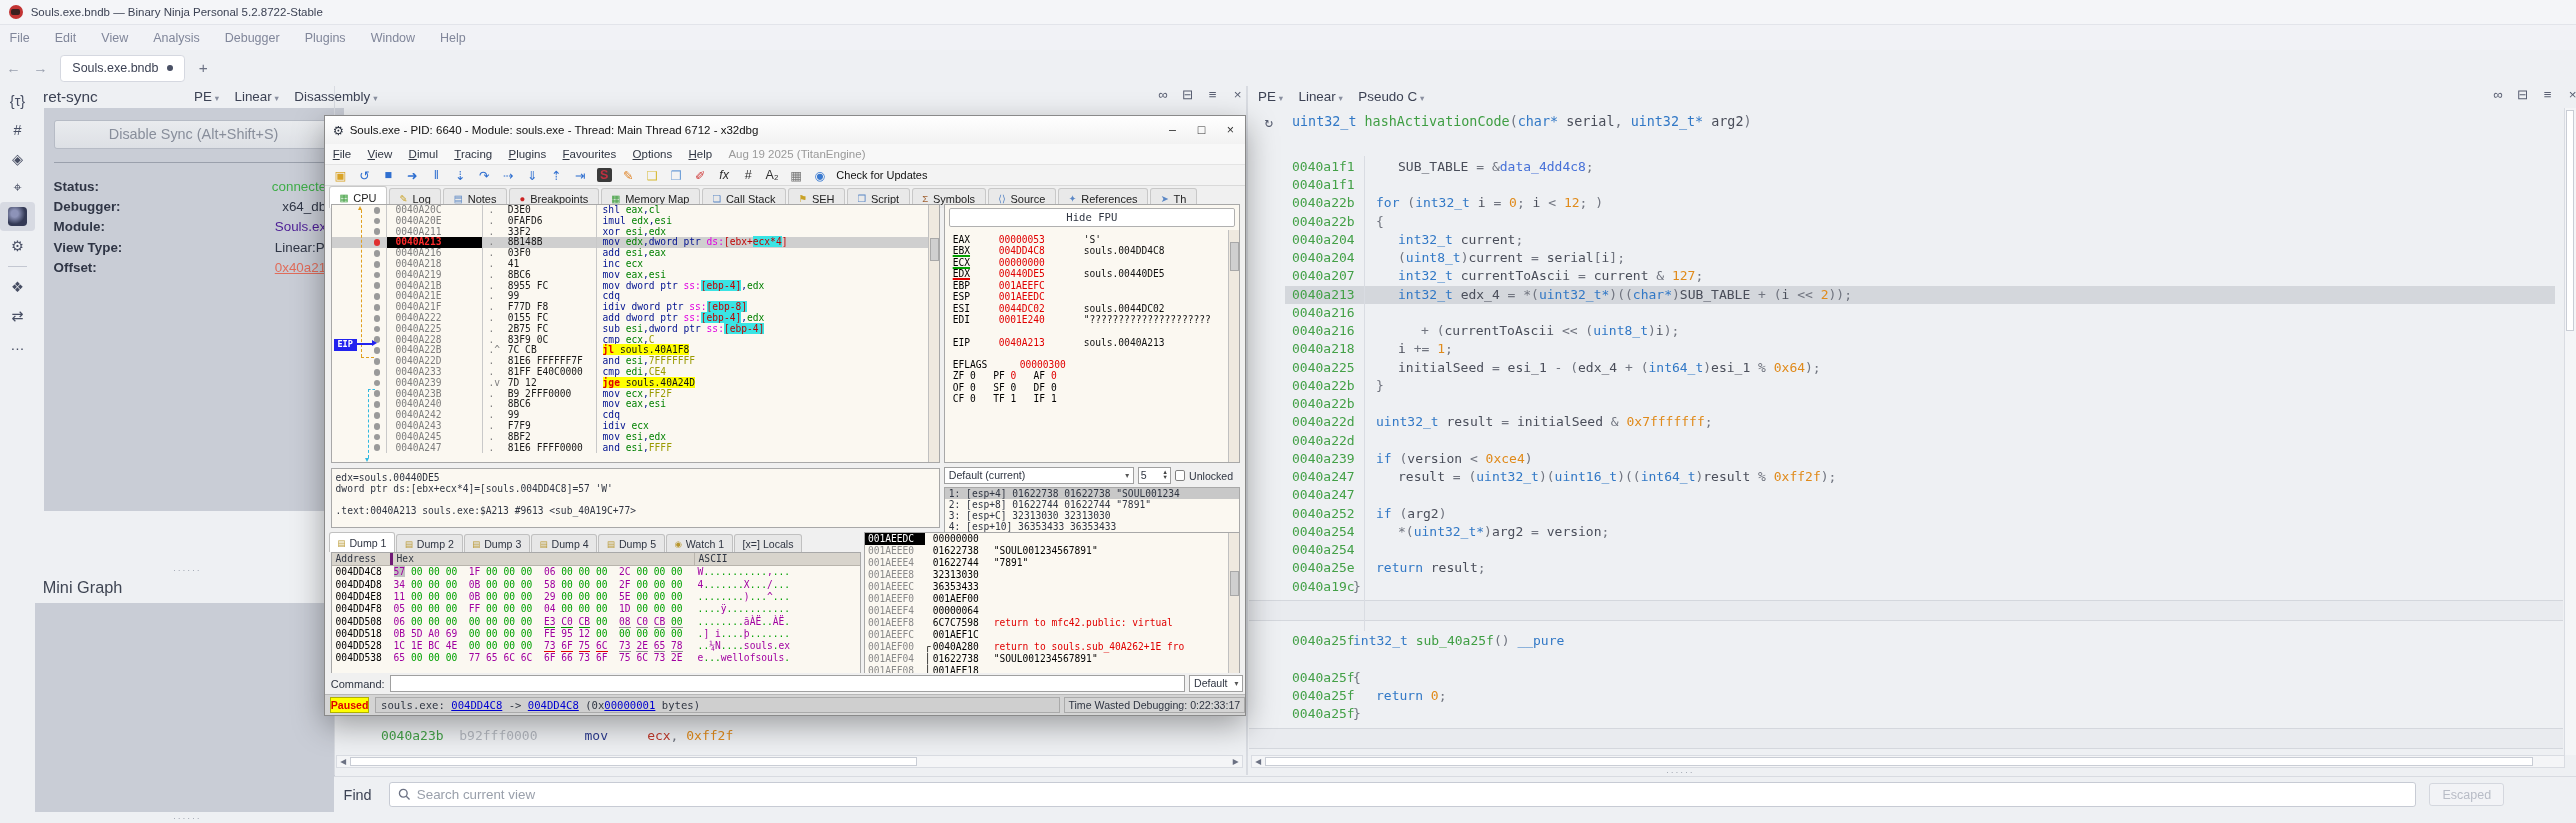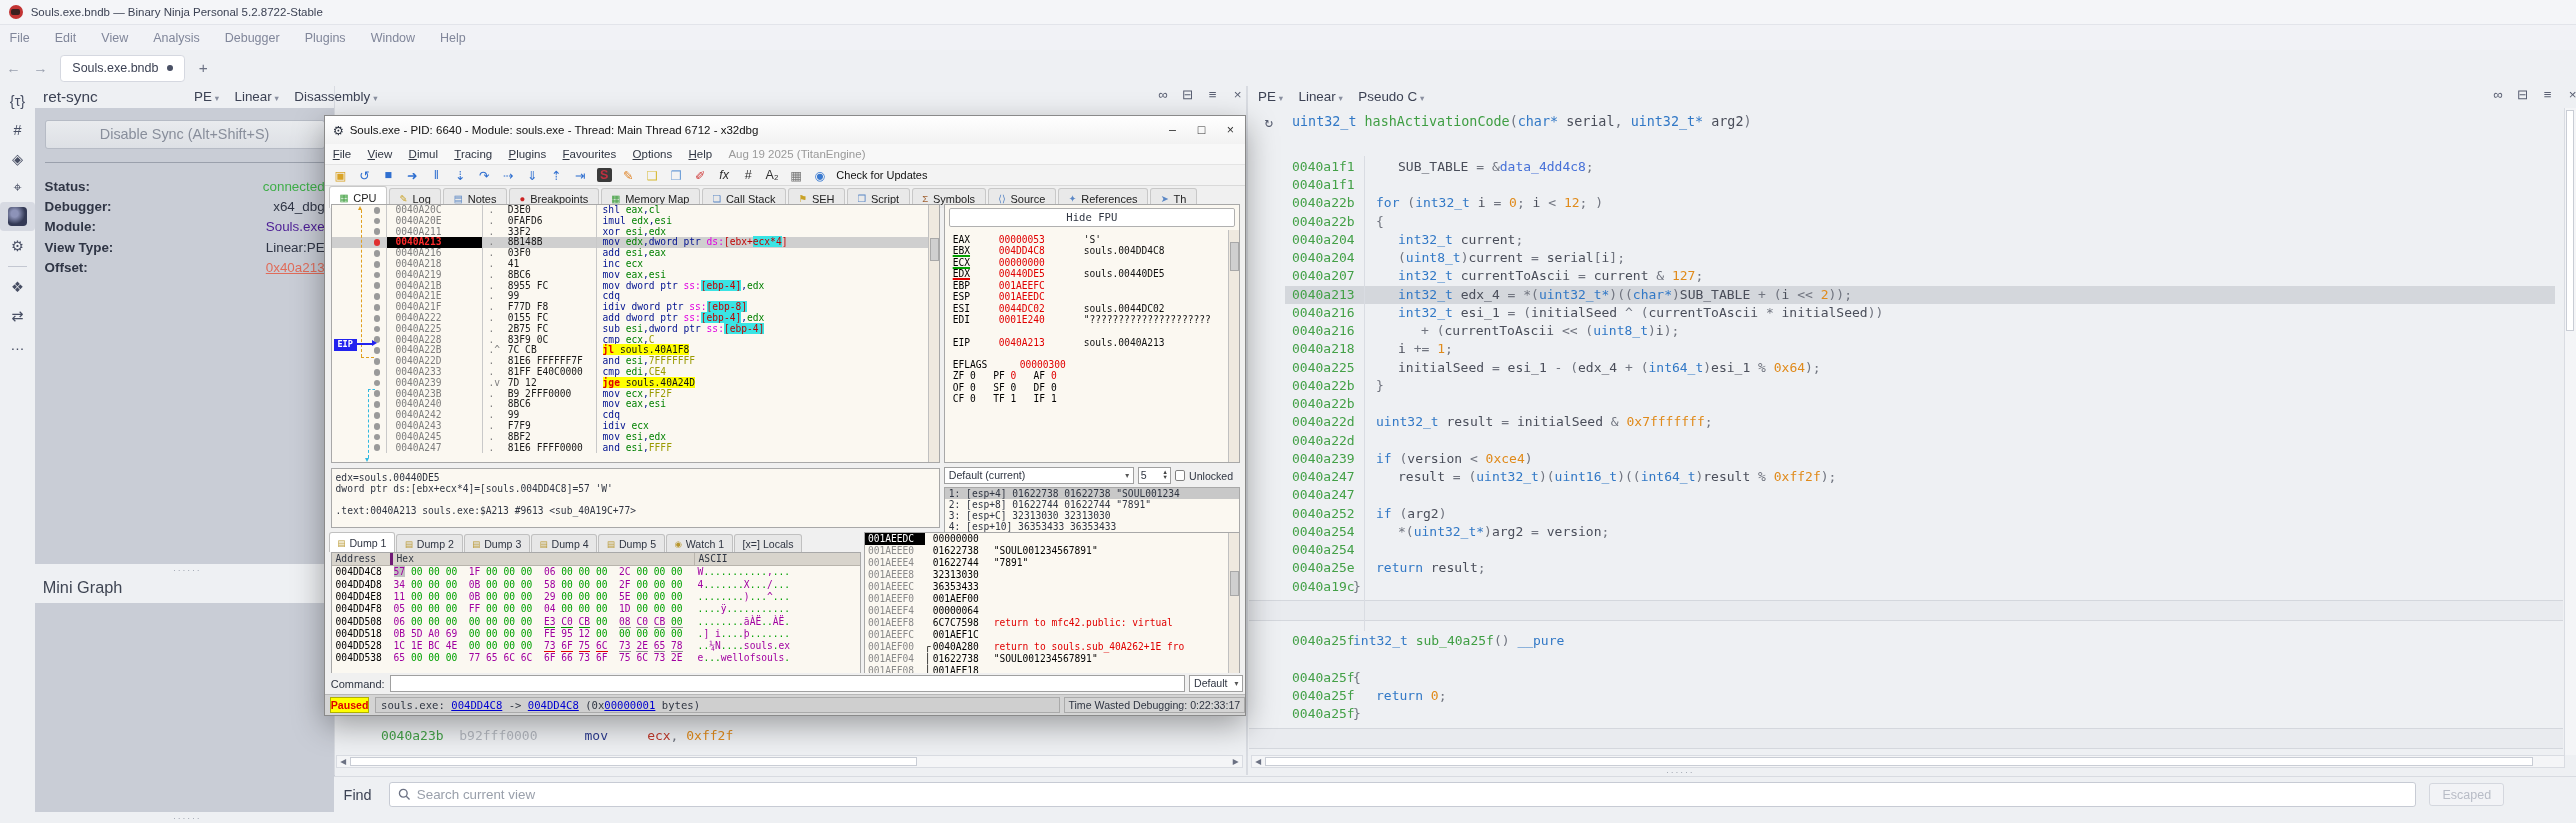--- a/index.html
+++ b/index.html
@@ -28,21 +28,21 @@
   .pane-icons span { width:15.4px; text-align:center; }
 
   
   #rail { left:0; top:86px; width:35px; height:737px; background:#eef0f3; }
   .rail-ic { width:35px; height:29px; display:flex; align-items:center; justify-content:center; font-size:14.4px; color:#474e63; }
   .rail-sel { background:#d7dae2; border-radius:3.8px; }
   .rail-div { width:19px; height:1px; background:#c3c7d1; margin:5.8px 7.7px; }
   .avatar-img { width:19px; height:19px; border-radius:3.8px; background:radial-gradient(circle at 35% 35%, #8d93b8 0 20%, #343a55 60%); }
 
   
-  #retsync-panel { left:35px; top:108px; width:300px; height:456px; background:#c9cdd6; }
+  #retsync-panel { left:44px; top:108px; width:300px; height:403px; background:#c9cdd6; }
   #disable-sync { left:9.6px; top:11.5px; width:280px; height:29px; background:linear-gradient(#e9ebee,#dde0e5); border:1px solid #b6bbc5; border-radius:2.9px; font-size:14.4px; color:#888e9b; display:flex; align-items:center; justify-content:center; }
   #retsync-div { left:9.6px; top:54px; width:280px; height:1px; background:#9aa0ac; }
   .rs-row { left:9.6px; width:280px; height:20px; display:flex; justify-content:space-between; font-size:13.4px; }
   .rs-label { font-weight:bold; color:#2f3545; }
   #minigraph-label { left:35px; top:572px; width:300px; height:31px; background:#eef0f3; display:flex; align-items:center; padding-left:7.7px; font-size:16.3px; color:#3f4553; }
   #minigraph-panel { left:35px; top:603px; width:300px; height:209px; background:#c9cdd6; }
   .splitdots { color:#9aa0ac; font-size:8.6px; letter-spacing:1.9px; }
 
   
   .vdiv { background:#d8dbe1; width:1.9px; }
@@ -327,21 +327,20 @@
     <div class="c-line c-addr" style="left: 43px; top: 123px;">0040a204</div>
     <div class="c-line" style="left: 149px; top: 123px;"><span class="c-t">int32_t </span><span class="c-v">current</span><span class="c-p">;</span></div>
     <div class="c-line c-addr" style="left: 43px; top: 141px;">0040a204</div>
     <div class="c-line" style="left: 149px; top: 141px;"><span class="c-p">(</span><span class="c-t">uint8_t</span><span class="c-p">)</span><span class="c-v">current</span><span class="c-p"> = </span><span class="c-v">serial</span><span class="c-p">[</span><span class="c-v">i</span><span class="c-p">];</span></div>
     <div class="c-line c-addr" style="left: 43px; top: 159px;">0040a207</div>
     <div class="c-line" style="left: 149px; top: 159px;"><span class="c-t">int32_t </span><span class="c-v">currentToAscii</span><span class="c-p"> = </span><span class="c-v">current</span><span class="c-p"> &amp; </span><span class="c-n">127</span><span class="c-p">;</span></div>
     <div style="position: absolute; left: 36px; top: 178px; width: 1270px; height: 18px; background: rgb(212, 215, 220);"></div>
     <div class="c-line c-addr" style="left: 43px; top: 178px;">0040a213</div>
     <div class="c-line" style="left: 149px; top: 178px;"><span class="c-t">int32_t </span><span class="c-v">edx_4</span><span class="c-p"> = </span><span class="c-p">*(</span><span class="c-t">uint32_t*</span><span class="c-p">)((</span><span class="c-t">char*</span><span class="c-p">)</span><span class="c-v">SUB_TABLE</span><span class="c-p"> + (</span><span class="c-v">i</span><span class="c-p"> &lt;&lt; </span><span class="c-n">2</span><span class="c-p">));</span></div>
     <div class="c-line c-addr" style="left: 43px; top: 196px;">0040a216</div>
-    <div class="c-line" style="left: 149px; top: 196px;"><span class="c-t">int32_t </span><span class="c-v">esi_1</span><span class="c-p"> = (</span><span class="c-v">initialSeed</span><span class="c-p"> ^ (</span><span class="c-v">currentToAscii</span><span class="c-p"> * </span><span class="c-v">initialSeed</span><span class="c-p">))</span></div>
     <div class="c-line c-addr" style="left: 43px; top: 214px;">0040a216</div>
     <div class="c-line" style="left: 172px; top: 214px;"><span class="c-p">+ (</span><span class="c-v">currentToAscii</span><span class="c-p"> &lt;&lt; (</span><span class="c-t">uint8_t</span><span class="c-p">)</span><span class="c-v">i</span><span class="c-p">);</span></div>
     <div class="c-line c-addr" style="left: 43px; top: 232px;">0040a218</div>
     <div class="c-line" style="left: 149px; top: 232px;"><span class="c-v">i</span><span class="c-p"> += </span><span class="c-n">1</span><span class="c-p">;</span></div>
     <div class="c-line c-addr" style="left: 43px; top: 251px;">0040a225</div>
     <div class="c-line" style="left: 149px; top: 251px;"><span class="c-v">initialSeed</span><span class="c-p"> = </span><span class="c-v">esi_1</span><span class="c-p"> - (</span><span class="c-v">edx_4</span><span class="c-p"> + (</span><span class="c-t">int64_t</span><span class="c-p">)</span><span class="c-v">esi_1</span><span class="c-p"> % </span><span class="c-n">0x64</span><span class="c-p">);</span></div>
     <div class="c-line c-addr" style="left: 43px; top: 269px;">0040a22b</div>
     <div class="c-line" style="left: 127px; top: 269px;"><span class="c-p">}</span></div>
     <div class="c-line c-addr" style="left: 43px; top: 287px;">0040a22b</div>
     <div class="c-line" style="left: 127px; top: 287px;"></div>

